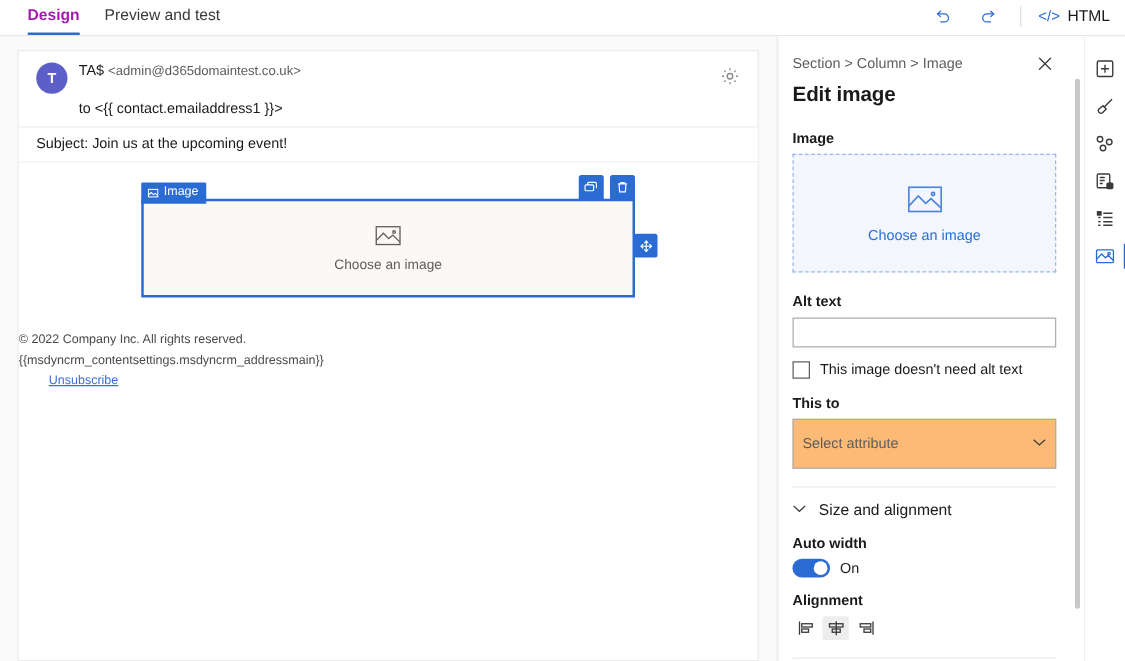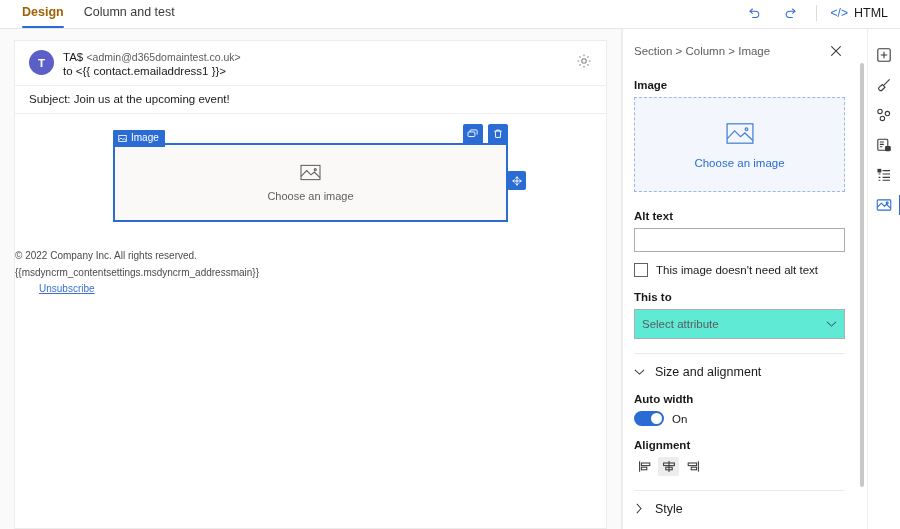--- a/index.html
+++ b/index.html
@@ -23,21 +23,21 @@
     padding:0 12px 0 22px;
     position:relative;
   }
   .tabs { display:flex; align-items:flex-end; gap:20px; height:100%; }
   .tab {
     position:relative; height:100%;
     display:flex; align-items:center;
     font-size:12.5px; color:#3b3a39; cursor:pointer;
     padding-bottom:4px;
   }
-  .tab.active { font-weight:bold; color:#a16207; }
+  .tab.active { font-weight:bold; color:#a21caf; }
   .tab.active::after {
     content:""; position:absolute; left:0; right:0; bottom:0;
     height:2px; background:#2b6cd4; border-radius:2px;
   }
   .top-right {
     margin-left:auto; display:flex; align-items:center; gap:14px;
     padding-bottom:5px;
   }
   .icon-btn {
     width:22px; height:20px; display:flex; align-items:center; justify-content:center;
@@ -71,21 +71,21 @@
     border-bottom:1px solid #efefef;
     display:flex; align-items:flex-start; gap:9px;
     position:relative;
   }
   .avatar {
     width:25px; height:25px; border-radius:50%;
     background:#5b5fc7; color:#fff;
     display:flex; align-items:center; justify-content:center;
     font-size:11.5px; font-weight:bold; flex:none;
   }
-  .head-lines { display:flex; flex-direction:column; gap:2px; padding-top:1px; }
+  .head-lines { display:flex; flex-direction:column; gap:18px; padding-top:1px; }
   .hl1 { font-size:11.5px; color:#1b1a19; }
   .hl1 .addr { color:#5c5c5c; font-size:10.5px; }
   .hl2 { font-size:11.5px; color:#1b1a19; }
   .gear {
     position:absolute; right:12px; top:12px;
     width:18px; height:18px; cursor:pointer; color:#8a8886;
   }
   .subject-row {
     padding:7px 14px 8px 14px;
     font-size:11.5px; color:#1b1a19;
@@ -164,22 +164,22 @@
   .txt-input {
     width:100%; height:24px;
     border:1px solid #adadad; background:#fff;
     font-family:"Liberation Sans", sans-serif; font-size:11.5px;
     color:#1b1a19; padding:0 7px; outline:none;
   }
   .chk-row { display:flex; align-items:center; gap:8px; margin-top:11px; cursor:pointer; }
   .chk-box { width:14px; height:14px; border:1px solid #616161; background:#fff; flex:none; }
   .chk-label { font-size:11.5px; color:#1b1a19; }
   .select {
-    width:100%; height:30px;
-    border:1px solid #adadad; background:#5eead4;
+    width:100%; height:40px;
+    border:1px solid #adadad; background:#fdba74;
     display:flex; align-items:center; padding:0 7px;
     font-size:11.5px; color:#5c5c5c; cursor:pointer;
   }
   .select .chev { margin-left:auto; color:#3b3a39; font-size:10px; }
   .sep { height:1px; background:#ebebeb; margin:14px 0 0 0; }
   .section-head {
     display:flex; align-items:center; gap:11px;
     padding:11px 0 2px 0; cursor:pointer;
   }
   .section-head .chev { color:#3b3a39; font-size:11px; width:10px; text-align:center; }
@@ -227,21 +227,21 @@
 <body>
 
 <div class="app">
 
   <div class="topbar">
     <div class="tabs">
       <div class="tab active">
         <span>Design</span>
       </div>
       <div class="tab">
-        <span>Column and test</span>
+        <span>Preview and test</span>
       </div>
     </div>
 
     <div class="top-right">
       <div class="icon-btn">
         <svg width="15" height="15" viewBox="0 0 16 16" fill="none" stroke="#2b6cd4" stroke-width="1.1" stroke-linecap="round">
           <path d="M3.5 5.5 H9.2 a3.4 3.4 0 0 1 0 6.8 H6"></path>
           <path d="M5.8 3.2 L3.2 5.5 L5.8 7.8"></path>
         </svg>
       </div>
@@ -345,20 +345,21 @@
 
           <div class="breadcrumb-row">
             <div class="breadcrumb">Section &gt; Column &gt; Image</div>
             <div class="panel-close">
               <svg width="12" height="12" viewBox="0 0 12 12" fill="none" stroke="#3b3a39" stroke-width="1.05" stroke-linecap="round">
                 <path d="M1.6 1.6 L10.4 10.4 M10.4 1.6 L1.6 10.4"></path>
               </svg>
             </div>
           </div>
 
+          <div class="panel-title">Edit image</div>
 
           <div style="height:19px"></div>
           <div class="field-label">Image</div>
           <div class="dropzone">
             <div>
               <svg width="28" height="25" viewBox="0 0 26 22" fill="none" stroke="#4a84d8" stroke-width="1.2">
                 <rect x="1" y="2" width="24" height="18"></rect>
                 <path d="M1 16 L8 8.5 L13.5 14 L17.5 10.5 L25 17.5"></path>
                 <circle cx="19" cy="7" r="1.2"></circle>
               </svg>

